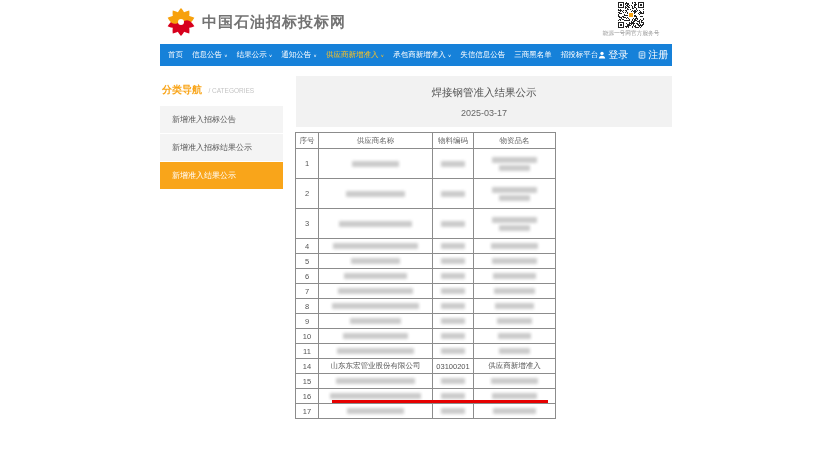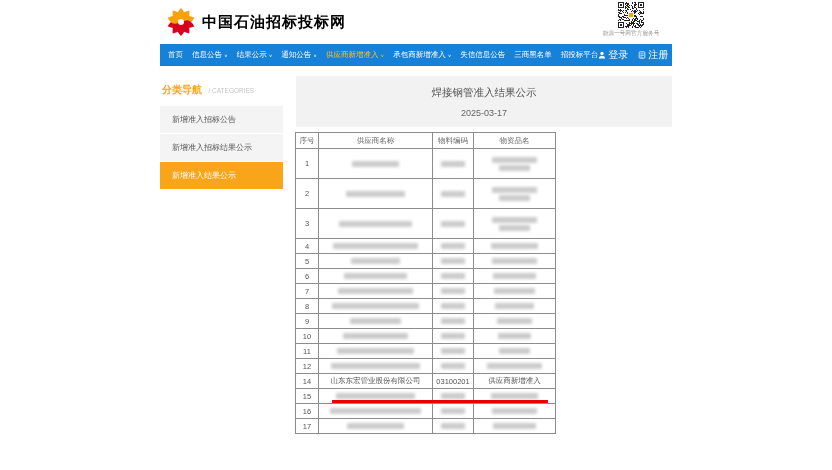--- a/index.html
+++ b/index.html
@@ -4,21 +4,21 @@
 <style>
   * { margin:0; padding:0; box-sizing:border-box; }
   body { background:#fff; font-family:"Liberation Sans","DejaVu Sans",sans-serif; }
   .page { position:relative; width:832px; height:470px; background:#fff; overflow:hidden; }
   .site { width:512px; margin-left:160px; }
 
   
   .topbar { height:44px; display:flex; align-items:center; position:relative; }
   .brand { display:flex; align-items:center; margin-left:6px; }
   .brand svg { width:30px; height:30px; }
-  .site-title { font-size:15px; font-weight:bold; color:#000000; letter-spacing:1px; margin-left:6px; }
+  .site-title { font-size:15px; font-weight:bold; color:#737373; letter-spacing:1px; margin-left:6px; }
   .qr-block { position:absolute; right:6px; top:2px; width:70px; text-align:center; }
   .qr-block svg { width:26px; height:26px; display:block; margin:0 auto; }
   .qr-caption { font-size:6px; color:#999; margin-top:1px; white-space:nowrap; transform:scale(0.95); }
 
   
   .navbar { height:22px; background:#1681d9; display:flex; align-items:center; padding:0 8px; }
   .nav-items { display:flex; align-items:center; gap:9px; }
   .nav-item { color:#fff; font-size:7.5px; white-space:nowrap; cursor:pointer; }
   .nav-item.hl { color:#ffc31f; }
   .caret { font-size:5px; margin-left:2px; display:inline-block; transform:scaleY(.8); }
@@ -549,32 +549,20 @@
                     <div class="blur-bar" style="width: 68%;"></div>
                   </td>
                   <td class="c-code">
                     <div class="blur-bar" style="width: 60%;"></div>
                   </td>
                   <td class="c-item">
                     <div class="blur-bar" style="width: 38%;"></div>
                   </td>
                 </tr>
                 <tr>
-                  <td class="c-no">12</td>
-                  <td class="c-sup">
-                    <div class="blur-bar" style="width: 79%;"></div>
-                  </td>
-                  <td class="c-code">
-                    <div class="blur-bar" style="width: 60%;"></div>
-                  </td>
-                  <td class="c-item">
-                    <div class="blur-bar" style="width: 67%;"></div>
-                  </td>
-                </tr>
-                <tr>
                   <td class="c-no">14</td>
                   <td class="c-sup">山东东宏管业股份有限公司</td>
                   <td class="c-code">03100201</td>
                   <td class="c-item">供应商新增准入</td>
                 </tr>
                 <tr>
                   <td class="c-no">15</td>
                   <td class="c-sup">
                     <div class="blur-bar" style="width: 70%;"></div>
                   </td>

